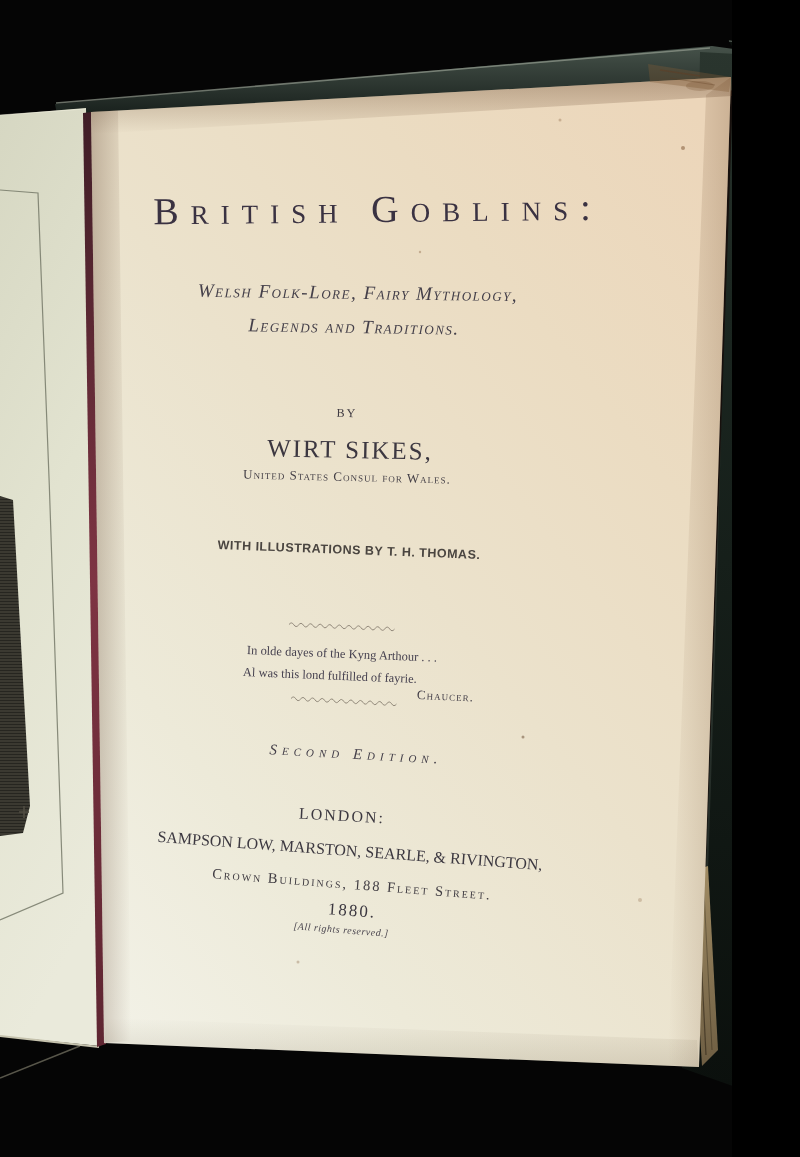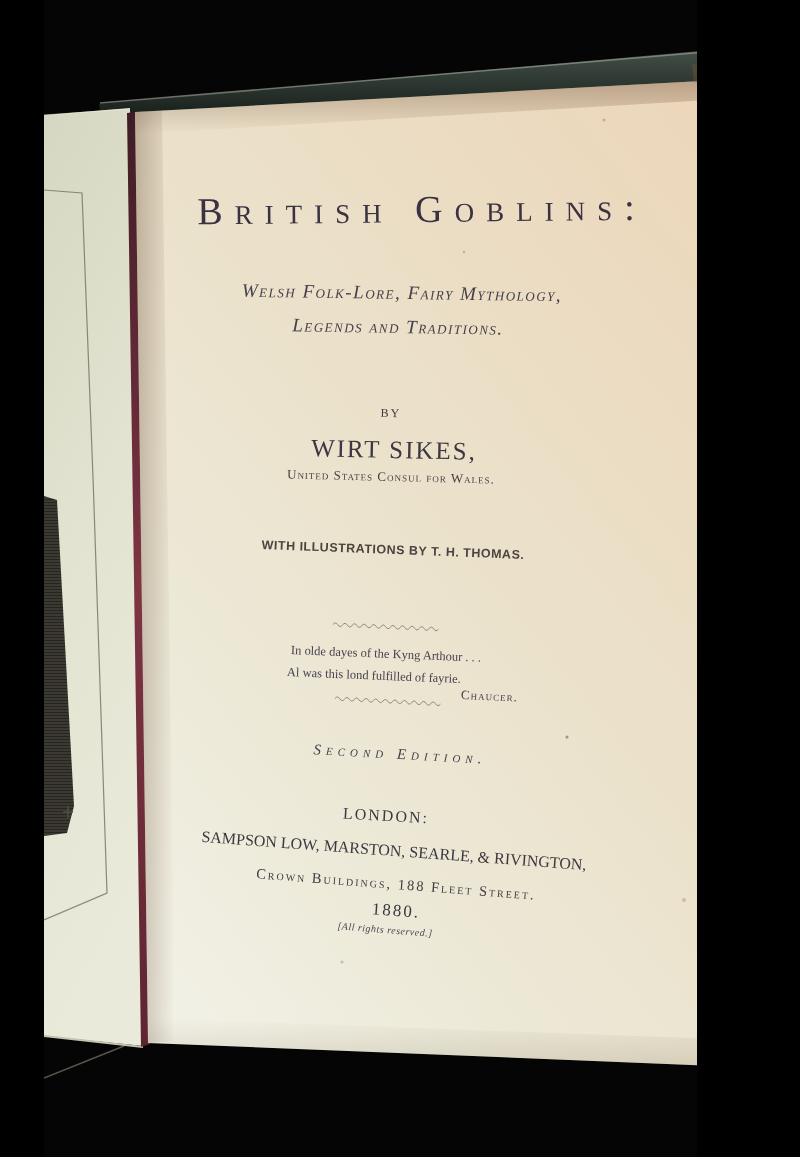--- a/index.html
+++ b/index.html
@@ -1,17 +1,17 @@
 <!DOCTYPE html>
 <html><head>
 <meta charset="utf-8">
 <style>
   html,body{margin:0;padding:0;background:#000;}
-  .stage{position:relative;width:653px;height:1157px;overflow:hidden;background:#050505;
-         font-family:"Liberation Serif",serif;margin-left:44px;}
+  .stage{position:relative;width:732px;height:1157px;overflow:hidden;background:#050505;
+         font-family:"Liberation Serif",serif;}
   .shapes{position:absolute;left:0;top:0;}
   .overlay{position:absolute;left:0;top:0;width:800px;height:1157px;}
   .t-line{position:absolute;white-space:nowrap;color:#3b3640;line-height:1;}
   .centered{transform-origin:50% 50%;}
   .leftline{transform-origin:0 50%;}
   .sc{font-variant:small-caps;}
   .ital{font-style:italic;}
   .sans{font-family:"Liberation Sans",sans-serif;}
 
   .bg-title      {left:378px;top:190px;font-size:38px;letter-spacing:12px;color:#3a3242;

